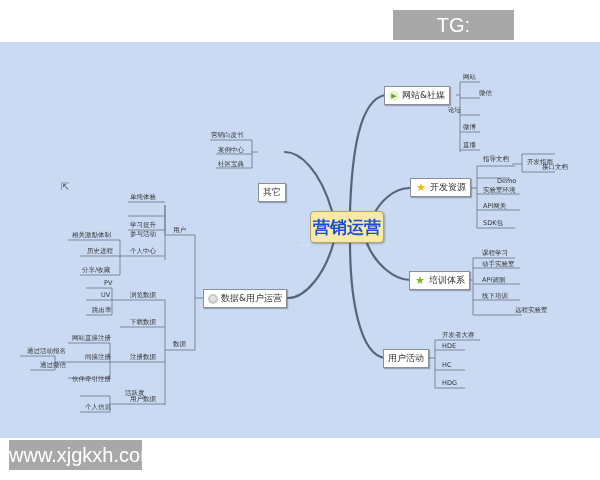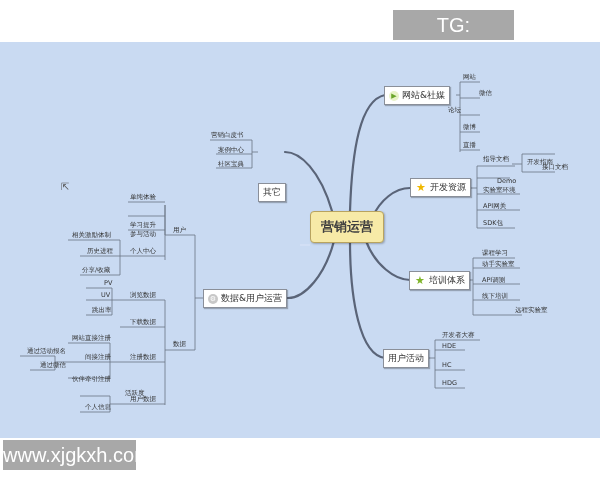--- a/index.html
+++ b/index.html
@@ -1,27 +1,27 @@
 <!DOCTYPE html>
 <html><head>
 <meta charset="utf-8">
 <style>
   html, body { margin:0; padding:0; }
   body { width:600px; height:480px; position:relative; background:#ffffff; overflow:hidden;
          font-family:"DejaVu Sans","Liberation Sans",sans-serif; }
   .canvas { position:absolute; left:0; top:42px; width:600px; height:396px; background:#c9daf2; }
   .wm { position:absolute; background:#a8a8a8; color:#ffffff; font-family:"Liberation Sans",sans-serif; }
   .wm-top { left:393px; top:10px; width:121px; height:30px; font-size:20px; line-height:30px; text-align:center; }
-  .wm-bot { left:3px; top:440px; width:133px; height:30px; font-size:20px; line-height:30px; text-align:center; }
+  .wm-bot { left:9px; top:440px; width:133px; height:30px; font-size:20px; line-height:30px; text-align:center; }
   svg.lines { position:absolute; left:0; top:0; width:600px; height:480px; }
   .node { position:absolute; font-size:6.5px; color:#333; white-space:nowrap; line-height:9px; }
   .box { position:absolute; background:#fff; border:1px solid #8a8f99; box-shadow:1px 1px 1px rgba(0,0,0,0.25);
          font-size:9px; color:#333; white-space:nowrap; display:flex; align-items:center; padding:0 4px; height:17px; }
   .root { position:absolute; left:310px; top:211px; width:72px; height:30px; background:#f7eaa7; border:1px solid #b8a35f;
-          border-radius:4px; box-shadow:1px 1px 2px rgba(0,0,0,0.25); font-size:13px; font-weight:bold; color:#404040;
+          border-radius:4px; box-shadow:1px 1px 2px rgba(0,0,0,0.25); font-size:17px; font-weight:bold; color:#1d4ed8;
           display:flex; align-items:center; justify-content:center; }
   .ico { width:10px; height:10px; border-radius:50%; margin-right:3px; display:inline-flex; align-items:center; justify-content:center; font-size:7px; }
   .ico-play { background:#e8f2c8; color:#6aa52a; }
   .ico-star-y { color:#f0b800; font-size:11px; width:12px; }
   .ico-star-g { color:#7fb52a; font-size:11px; width:12px; }
   .ico-gear { background:#c8c8c8; color:#fff; }
   .cursor { position:absolute; left:61px; top:181px; font-size:10px; color:#555; }
 </style>
 </head>
 <body>

